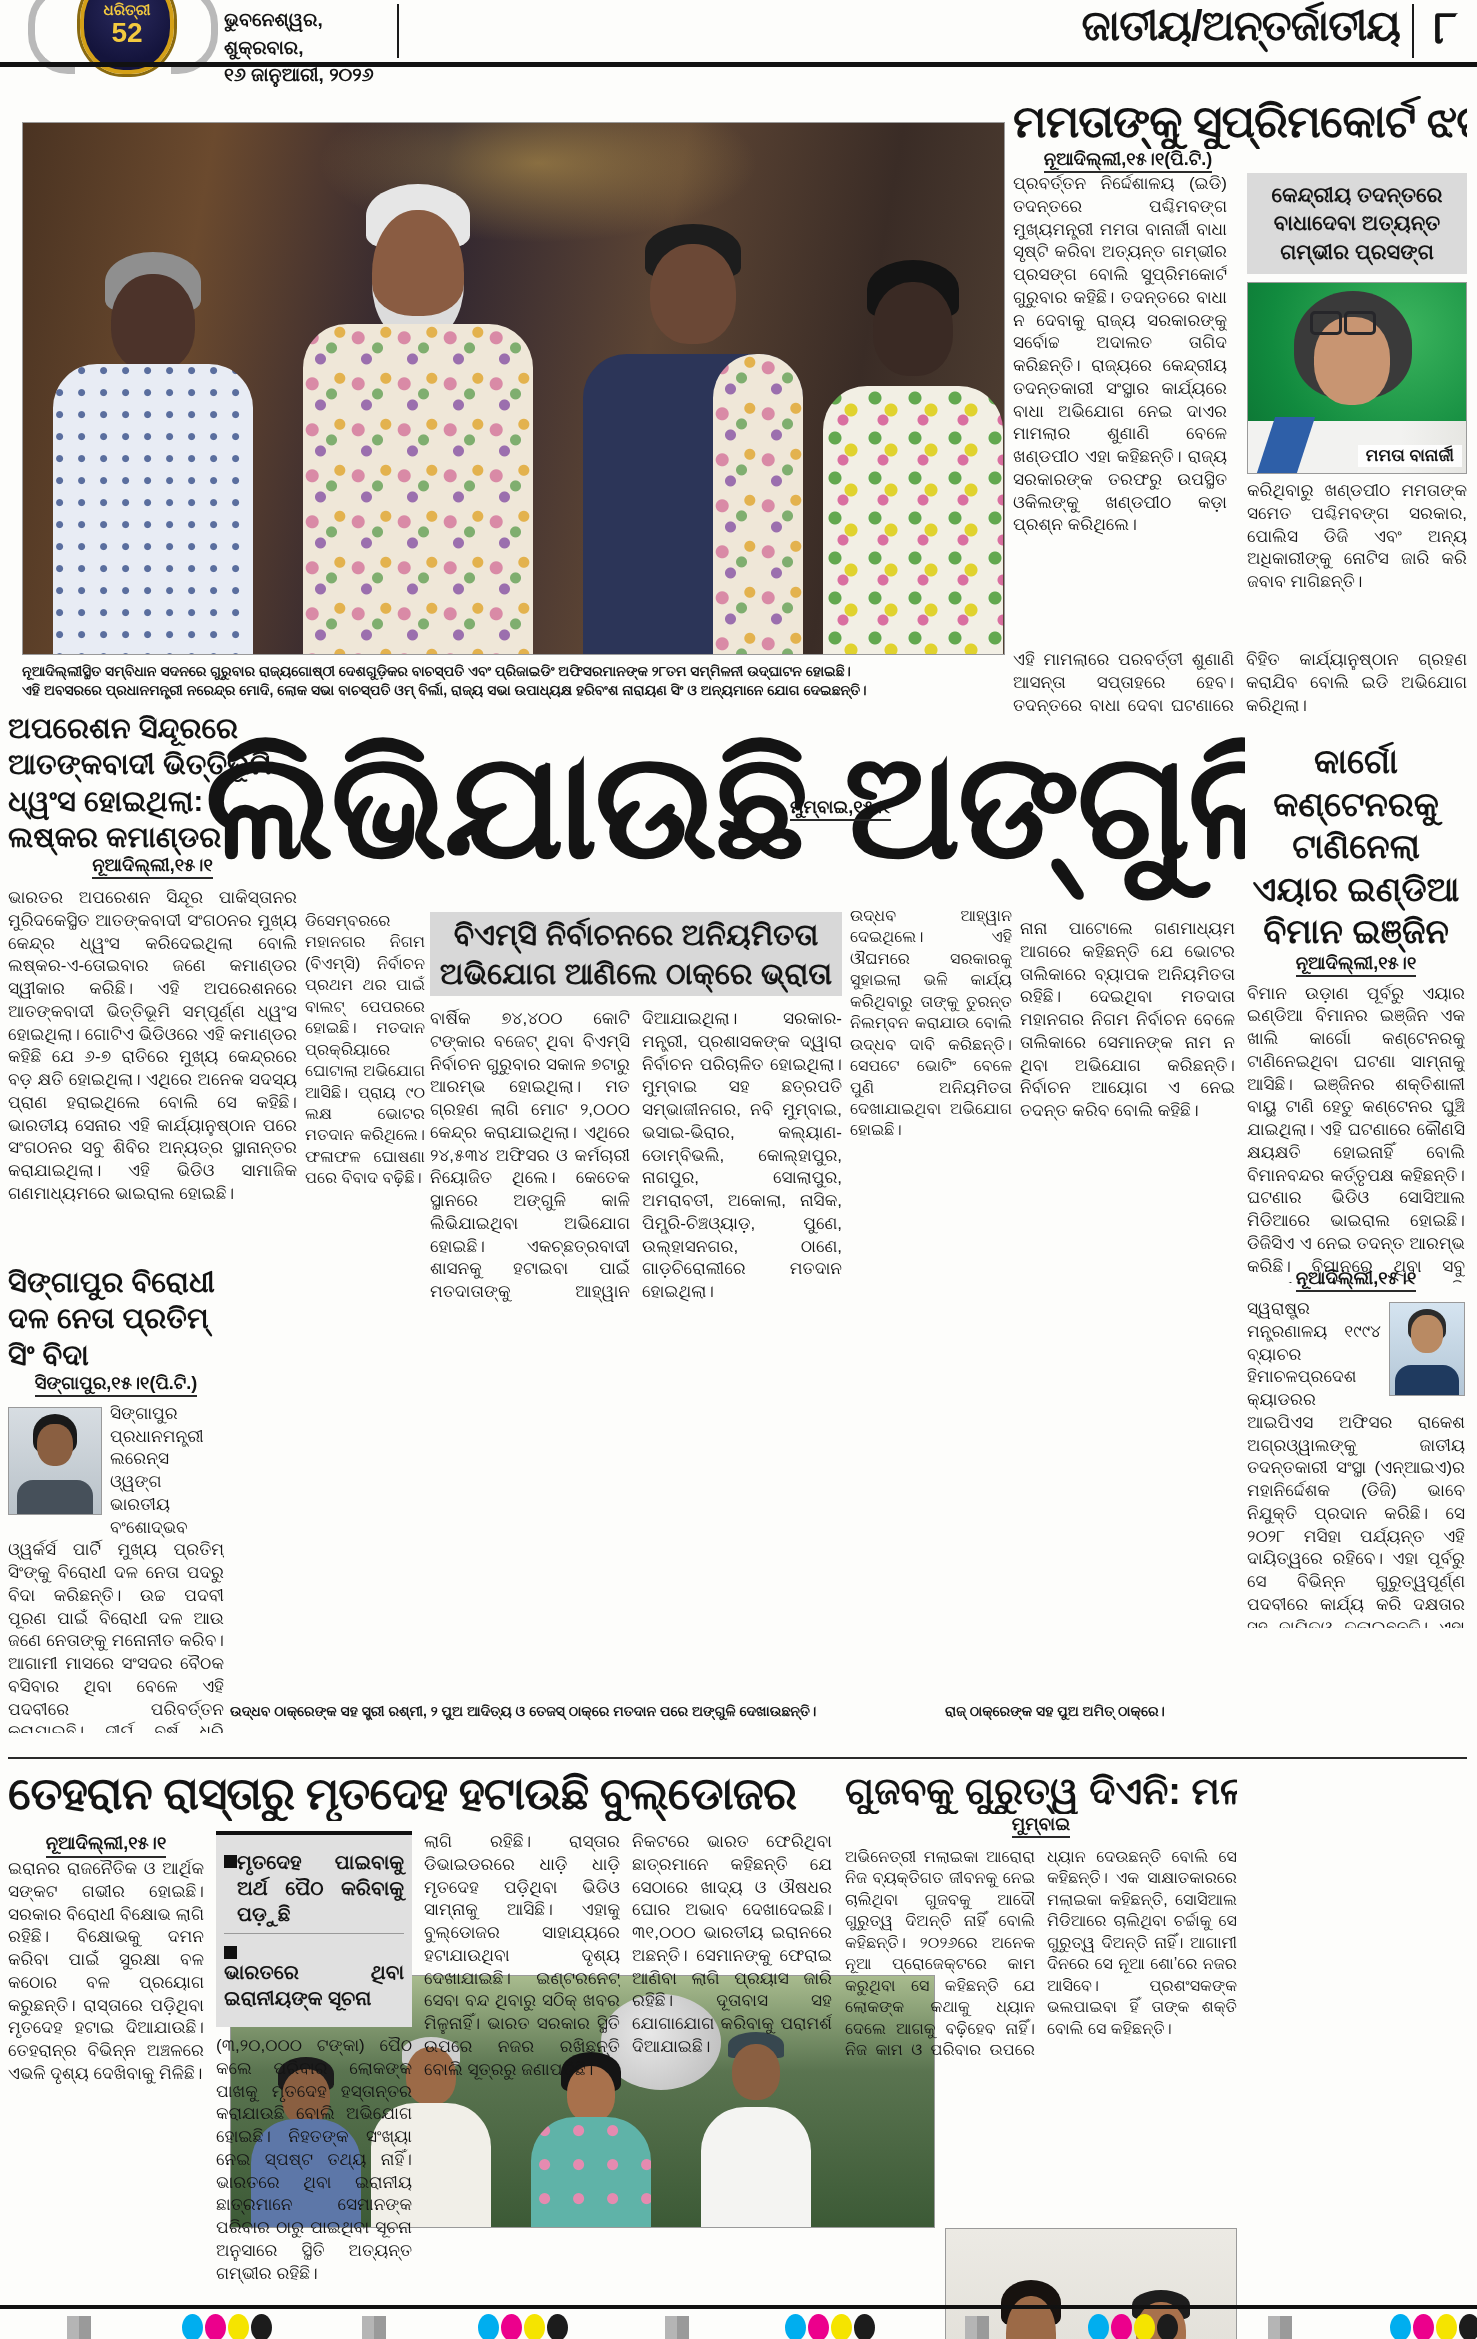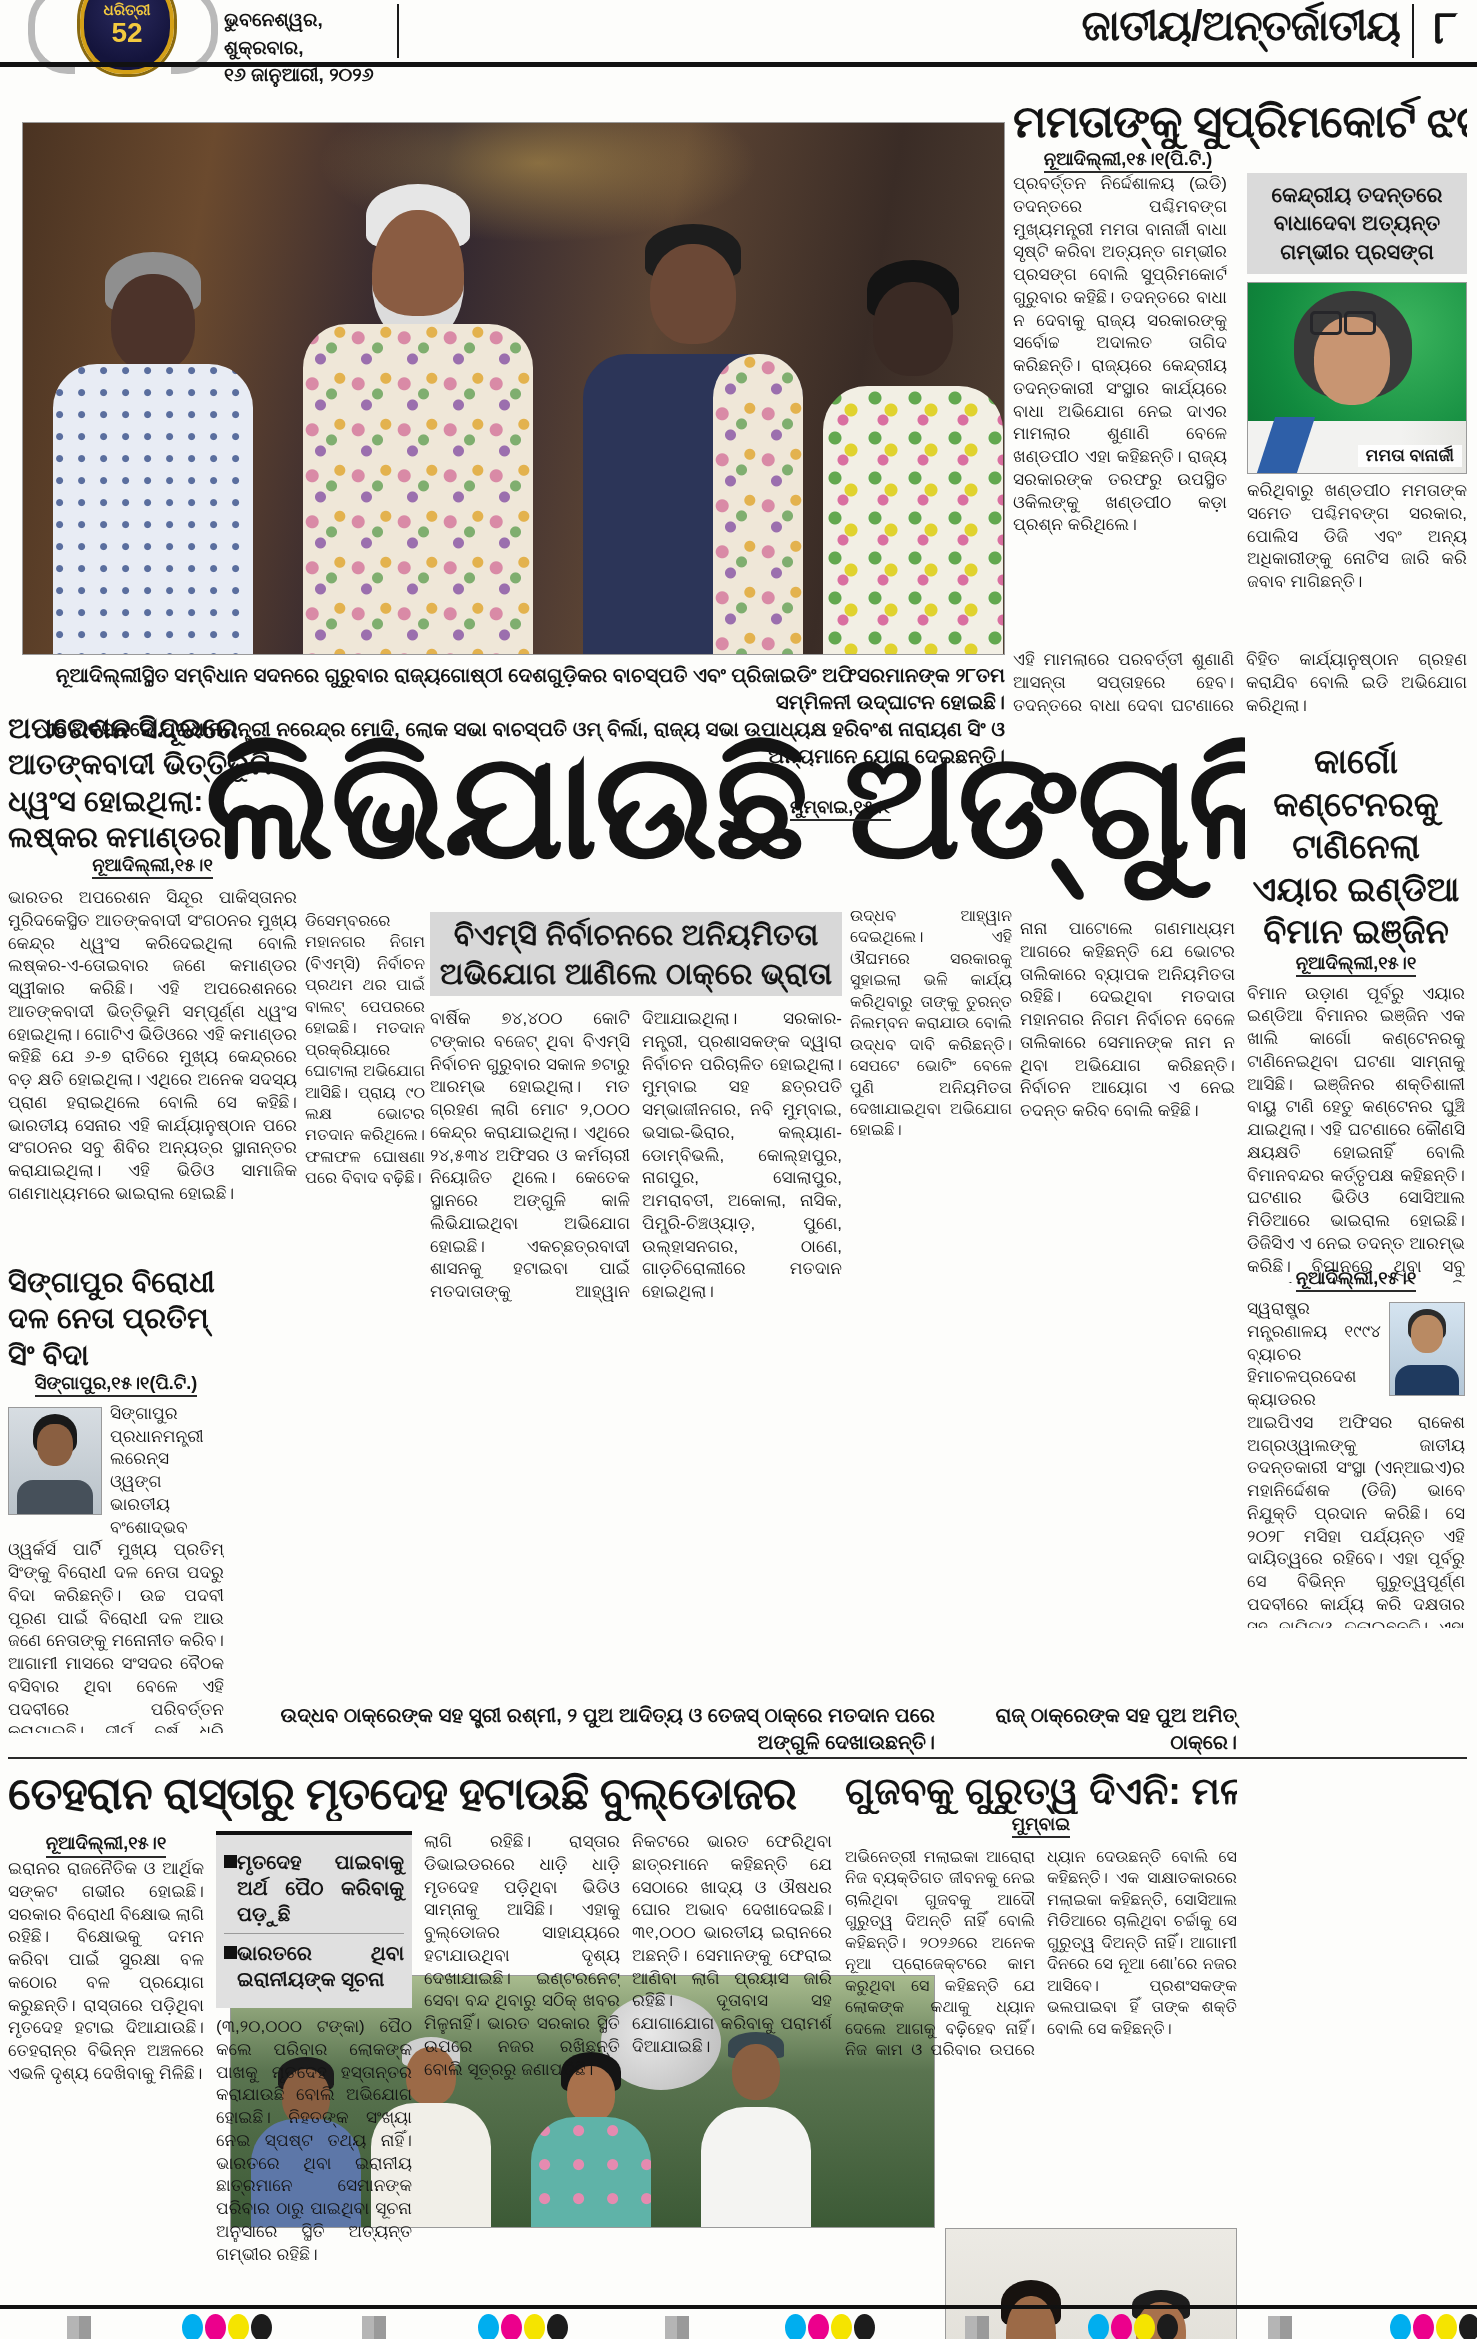--- a/index.html
+++ b/index.html
@@ -6,21 +6,21 @@
   body{
     width:1477px;height:2339px;position:relative;overflow:hidden;
     background:#fdfdfb;color:#141414;
     font-family:"Liberation Sans","DejaVu Sans",sans-serif;
   }
   .abs{position:absolute;}
   .jtext{font-size:17px;line-height:1.34;text-align:justify;overflow:hidden;}
   .dateline{display:inline-block;font-weight:bold;font-size:18px;border-bottom:2px solid #2a2a2a;padding-bottom:1px;}
   .dl-wrap{text-align:center;}
   .photo{overflow:hidden;position:relative;border:1px solid #9a9a9a;box-sizing:border-box;}
-  .cap{font-size:20px;font-weight:600;text-align:right;line-height:1.35;}
+  .cap{font-size:14px;font-weight:600;text-align:left;line-height:1.35;}
   
   .mast-rule{left:0;top:62px;width:1477px;height:5px;background:#121212;}
   .logo-wrap{left:28px;top:-18px;width:190px;height:80px;}
   .logo-paren{position:absolute;width:40px;height:76px;border:7px solid #b9b9b9;top:2px;}
   .logo-paren.l{left:0;border-right:none;border-radius:40px 0 0 40px;}
   .logo-paren.r{right:0;border-left:none;border-radius:0 40px 40px 0;}
   .logo-badge{position:absolute;left:52px;top:-8px;width:86px;height:92px;background:radial-gradient(circle at 50% 35%,#2a2a5e,#14143c 70%);
     border:4px solid #d4a017;border-radius:46%;display:flex;flex-direction:column;align-items:center;justify-content:center;box-shadow:0 0 0 3px #8a6a10;}
   .logo-name{color:#f3c93f;font-size:15px;font-weight:bold;}
   .logo-years{color:#f3c93f;font-size:28px;font-weight:800;line-height:1;}
@@ -102,21 +102,21 @@
   .mini-photo.right .mini-torso{left:5px;width:64px;height:30px;background:#1f3a5f;}
   
   .sec-rule{left:8px;top:1757px;width:1459px;height:2px;background:#2a2a2a;}
   
   .tehran{left:8px;top:1768px;width:826px;}
   .tehran h1{margin:0;font-size:45px;font-weight:800;white-space:nowrap;overflow:hidden;letter-spacing:-1px;}
   .tehran-cols{display:flex;gap:12px;margin-top:10px;}
   .t-col{width:196px;height:470px;}
   .bullet-box{border-top:4px solid #111;background:#e0e0e0;padding:8px 8px 10px;margin-bottom:8px;}
   .bullet-item{display:flex;font-size:20px;font-weight:800;line-height:1.3;padding:6px 0;}
-  .bullet-item + .bullet-item{border-top:1px solid #9a9a9a;}
+  .bullet-item + .bullet-item{border-top:1px solid #9a9a9a;flex-direction:column;}
   .sq{width:13px;height:13px;background:#111;margin-top:6px;flex:none;}
   
   .malaika{left:845px;top:1770px;width:392px;}
   .malaika h1{margin:0;font-size:38px;font-weight:800;white-space:nowrap;overflow:hidden;}
   .malaika .body{margin-top:8px;height:440px;column-count:2;column-gap:12px;font-size:16px;}
   
   .foot-rule{left:0;top:2305px;width:1477px;height:4px;background:#111;}
   .regsquare{position:absolute;top:2316px;width:24px;height:23px;background:linear-gradient(90deg,#b5b5b5 50%,#9a9a9a 50%);}
   .regdot{position:absolute;top:2314px;width:21px;height:27px;border-radius:50%;}
 </style>

